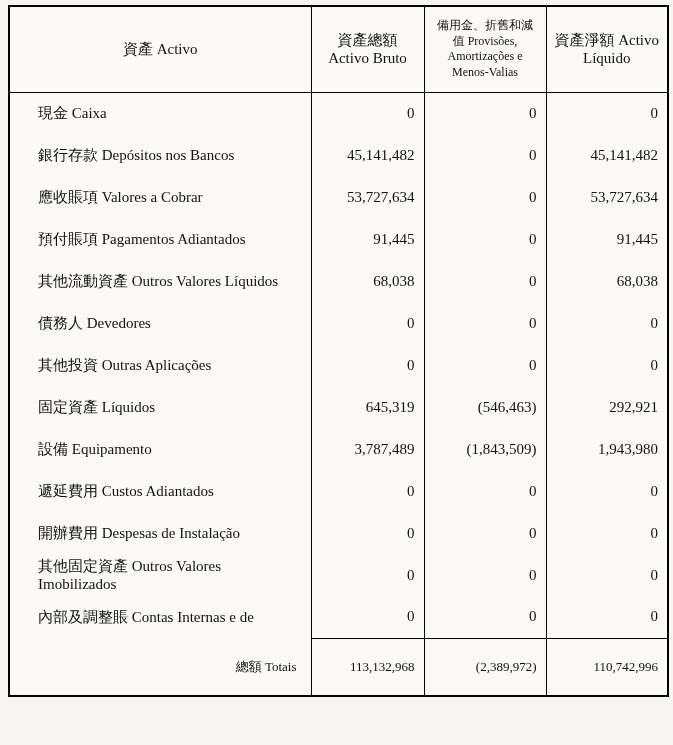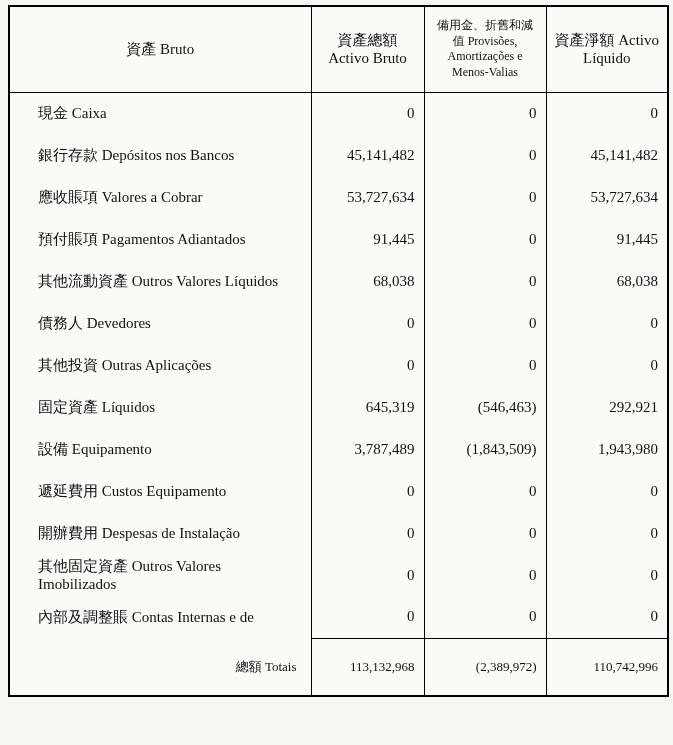--- a/index.html
+++ b/index.html
@@ -76,21 +76,21 @@
 <div class="sheet">
   <table class="balance">
     <colgroup>
       <col class="c-label">
       <col class="c-gross">
       <col class="c-prov">
       <col class="c-net">
     </colgroup>
     <thead>
       <tr>
-        <th>資產 Bruto</th>
+        <th>資產 Activo</th>
         <th>資產總額 Activo Bruto</th>
         <th class="small-head">備用金、折舊和減值 Provisões, Amortizações e Menos-Valias</th>
         <th>資產淨額 Activo Líquido</th>
       </tr>
     </thead>
     <tbody>
         <tr>
           <td class="label-cell">現金 Caixa</td>
           <td class="num">0</td>
           <td class="num">0</td>
@@ -138,21 +138,21 @@
           <td class="num">(546,463)</td>
           <td class="num">292,921</td>
         </tr>
         <tr>
           <td class="label-cell">設備 Equipamento</td>
           <td class="num">3,787,489</td>
           <td class="num">(1,843,509)</td>
           <td class="num">1,943,980</td>
         </tr>
         <tr>
-          <td class="label-cell">遞延費用 Custos Equipamento</td>
+          <td class="label-cell">遞延費用 Custos Adiantados</td>
           <td class="num">0</td>
           <td class="num">0</td>
           <td class="num">0</td>
         </tr>
         <tr>
           <td class="label-cell">開辦費用 Despesas de Instalação</td>
           <td class="num">0</td>
           <td class="num">0</td>
           <td class="num">0</td>
         </tr>

